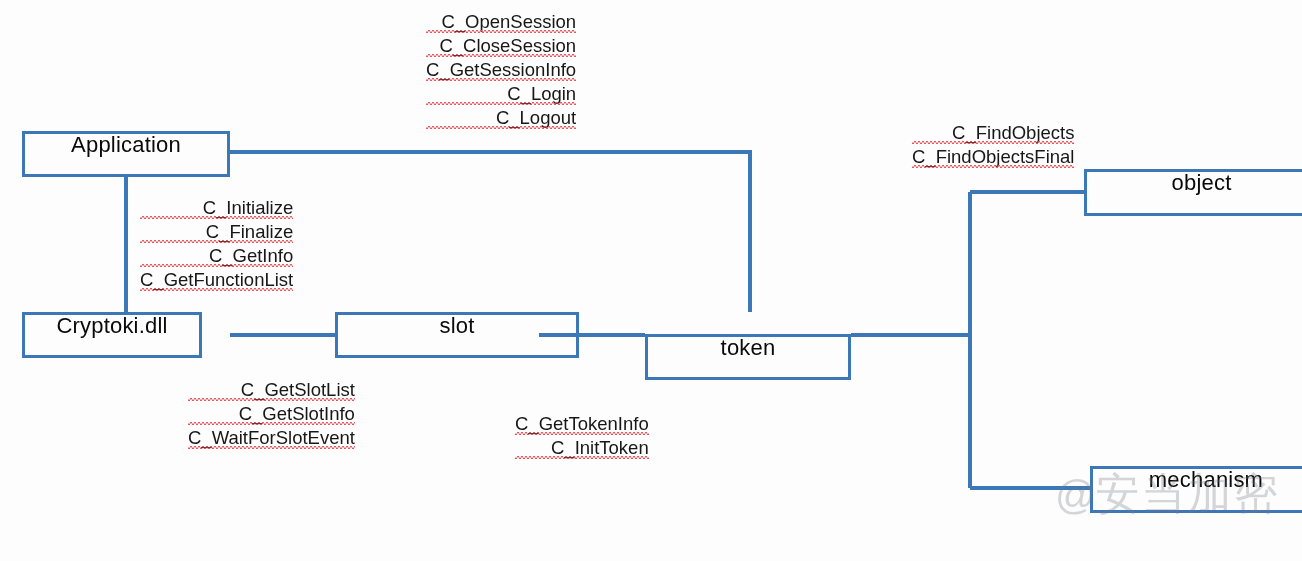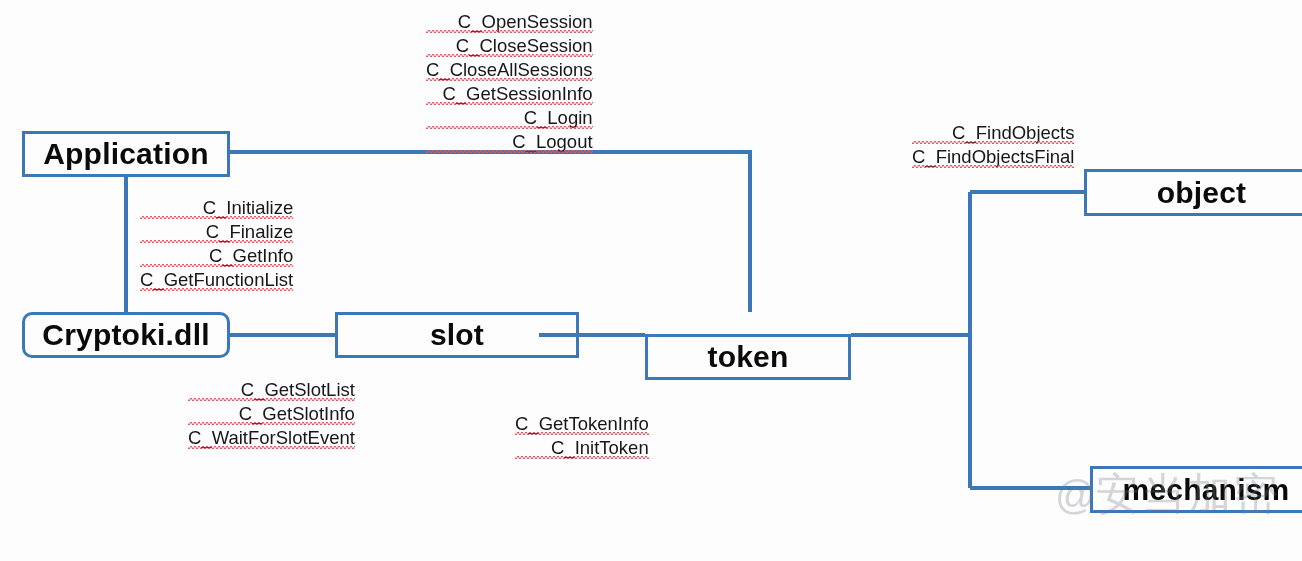--- a/index.html
+++ b/index.html
@@ -32,31 +32,31 @@
     width: 1302px;
     height: 561px;
     pointer-events: none;
   }
   .node {
     position: absolute;
     box-sizing: border-box;
     border: 3px solid #3c77b8;
     background: transparent;
     display: flex;
-    align-items: center;
+    align-items: flex-start;
     justify-content: center;
     color: #0a0a0a;
-    font-size: 30px;
-    font-weight: 700;
+    font-size: 22px;
+    font-weight: 400;
     letter-spacing: 0.2px;
     line-height: 1;
     white-space: nowrap;
   }
   .node-application { left: 22px;   top: 131px; width: 208px; height: 46px; }
-  .node-cryptoki    { left: 22px;   top: 312px; width: 208px; height: 46px; border-radius: 10px; }
+  .node-cryptoki    { left: 22px;   top: 312px; width: 180px; height: 46px; }
   .node-slot        { left: 335px;  top: 312px; width: 244px; height: 46px; }
   .node-token       { left: 645px;  top: 312px; width: 206px; height: 46px; margin-top: 22px; }
   .node-object      { left: 1084px; top: 169px; width: 235px; height: 47px; }
   .node-mechanism   { left: 1090px; top: 466px; width: 232px; height: 47px; }
 
   .label-group {
     position: absolute;
     color: #171717;
     font-size: 18.5px;
     line-height: 23px;
@@ -148,21 +148,20 @@
     <span>object</span>
   </div>
 
   <div class="node node-mechanism">
     <span>mechanism</span>
   </div>
 
   <div class="label-group labels-session">
     <span class="fn">C_OpenSession</span>
     <span class="fn">C_CloseSession</span>
-    <span class="fn">C_CloseAllSessions</span>
     <span class="fn">C_GetSessionInfo</span>
     <span class="fn">C_Login</span>
     <span class="fn">C_Logout</span>
   </div>
 
   <div class="label-group labels-init">
     <span class="fn">C_Initialize</span>
     <span class="fn">C_Finalize</span>
     <span class="fn">C_GetInfo</span>
     <span class="fn">C_GetFunctionList</span>

